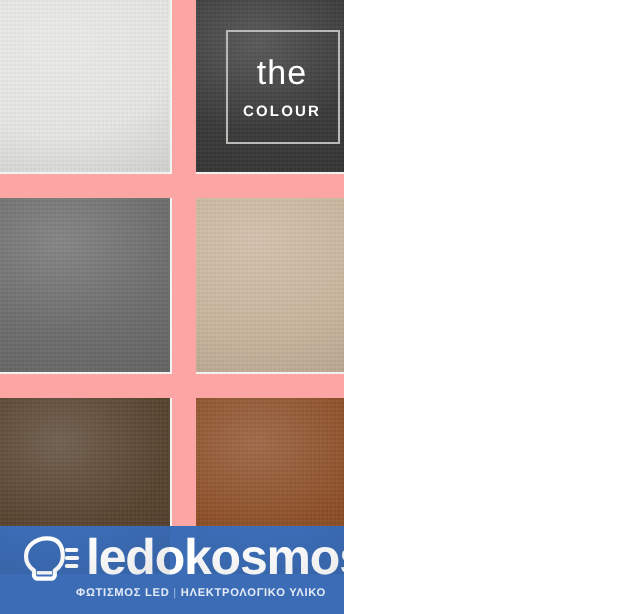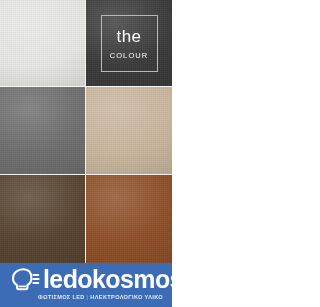--- a/index.html
+++ b/index.html
@@ -23,20 +23,21 @@
   .swatch-grid {
     position: absolute;
     left: 0;
     top: 0;
     width: 172px;
     height: 263px;
     display: grid;
     grid-template-columns: 86px 86px;
     grid-template-rows: 87px 88px 88px;
     background: #fca5a5;
+    gap: 12px;
   }
 
   .swatch {
     position: relative;
     overflow: hidden;
     box-sizing: border-box;
   }
 
   
   .swatch::after {
@@ -98,21 +99,21 @@
     color: #e8b21d;
     font-size: 19px;
     line-height: 17px;
     font-weight: 400;
     letter-spacing: .5px;
   }
   .logo-colour {
     color: #ffffff;
     font-size: 7.5px;
     line-height: 9px;
-    font-weight: 400;
+    font-weight: 700;
     letter-spacing: 1.1px;
     margin-top: 6px;
   }
 
   
   .ledsc4 {
     position: absolute;
     left: 9px;
     bottom: 14px;
     display: flex;

